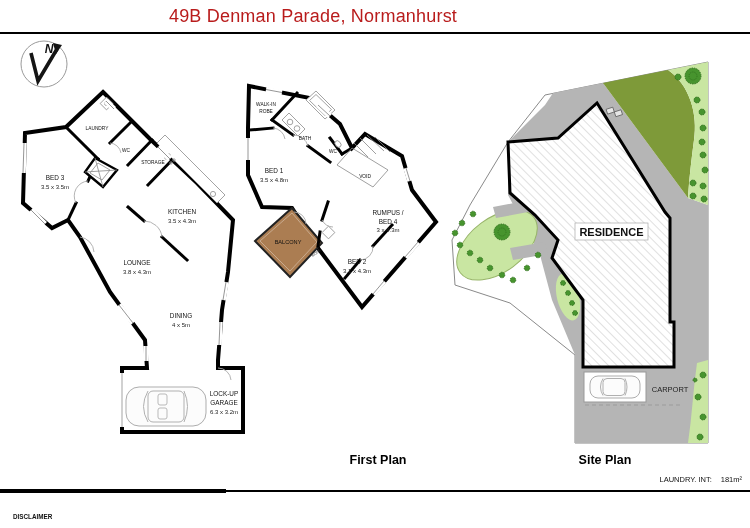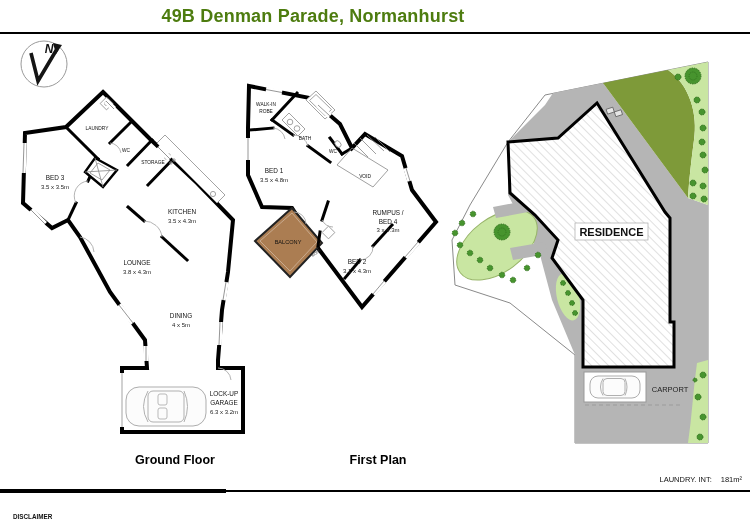--- a/index.html
+++ b/index.html
@@ -1,19 +1,19 @@
 <!DOCTYPE html>
 <html><head>
 <meta charset="utf-8">
 <style>
   html,body{margin:0;padding:0;background:#e9e9e9;}
   #page{position:relative;width:750px;height:528px;background:#fff;overflow:hidden;
         font-family:"Liberation Sans",sans-serif;}
   .abs{position:absolute;}
-  #title{top:6px;left:0;width:626px;text-align:center;font-size:18px;font-weight:700;color:#4d7c0f;letter-spacing:.2px;}
+  #title{top:6px;left:0;width:626px;text-align:center;font-size:18px;font-weight:400;color:#b91c1c;letter-spacing:.2px;}
   #title-rule{top:32px;left:0;width:750px;height:2px;background:#000;}
   .caption{top:453px;width:160px;text-align:center;font-size:12.5px;font-weight:700;color:#000;}
   #cap-ground{left:95px;} #cap-first{left:298px;} #cap-site{left:525px;}
   #approx{top:475px;left:520px;width:222px;text-align:right;font-size:7.5px;color:#111;}
   #approx .val{margin-left:9px;margin-top:8px;}
   #sep-line{top:490px;left:0;width:750px;height:2px;background:#000;}
   #sep-bar{top:489px;left:0;width:226px;height:4px;background:#000;}
   #disclaimer{top:496px;left:13px;font-size:6.3px;font-weight:700;color:#111;line-height:8.6px;white-space:pre;}
   svg{position:absolute;overflow:visible;}
   svg text{font-family:"Liberation Sans",sans-serif;fill:#111;}
@@ -288,22 +288,22 @@
     <path d="M135,350 L230,350" stroke="#999" stroke-width=".9" stroke-dasharray="4 3"></path>
     <g>
       <rect x="140" y="321" width="50" height="22" rx="8" class="carline"></rect>
       <rect x="153" y="323.5" width="22" height="17" rx="4" fill="none" stroke="#b0b0b0"></rect>
       <path d="M153,323.5 q-5,8.5 0,17" fill="none" stroke="#b0b0b0"></path>
       <path d="M175,323.5 q4,8.5 0,17" fill="none" stroke="#b0b0b0"></path>
     </g>
     <text x="220" y="337" class="label-sm" text-anchor="middle">CARPORT</text>
   </svg>
 
-  <div class="abs caption" id="cap-ground">Ground Floor</div>
   <div class="abs caption" id="cap-first">First Plan</div>
+  <div class="abs caption" id="cap-site">Site Plan</div>
 
   <div class="abs" id="approx">
     <span>LAUNDRY. INT:</span><span class="val">181m²</span>
   </div>
 
   <div class="abs" id="sep-line"></div>
   <div class="abs" id="sep-bar"></div>
 
   <div class="abs" id="disclaimer">
     <div>DISCLAIMER</div>

